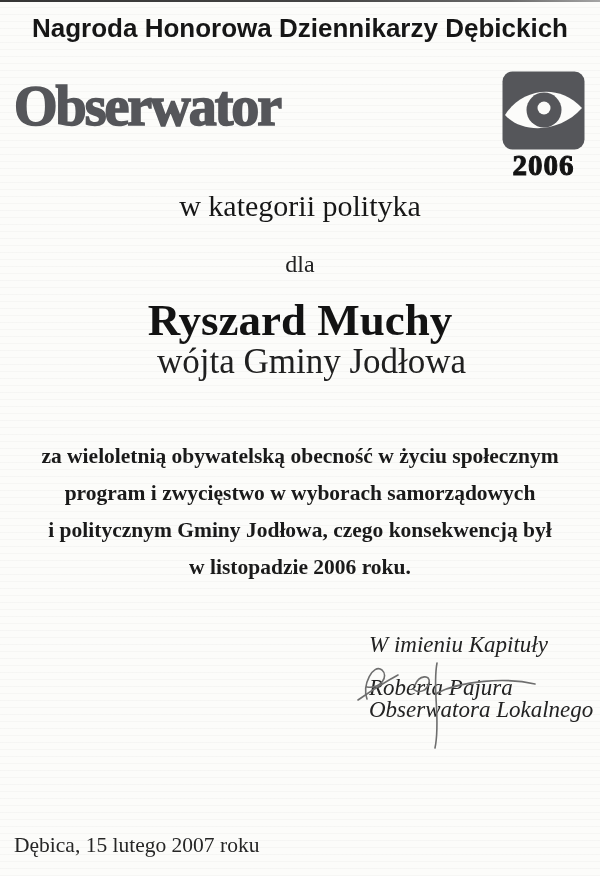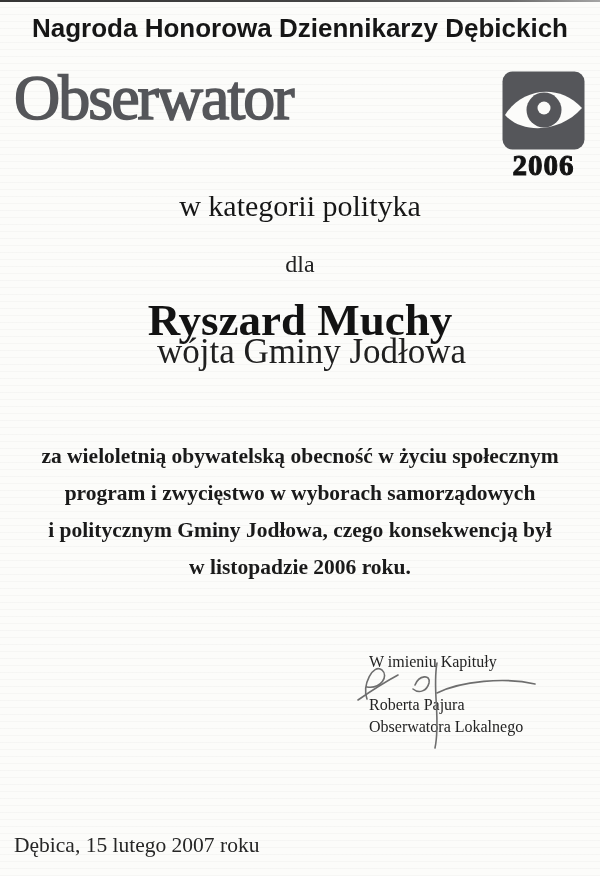--- a/index.html
+++ b/index.html
@@ -33,25 +33,25 @@
     text-align: center;
     font-family: "Liberation Sans", sans-serif;
     font-weight: bold;
     font-size: 26px;
     letter-spacing: 0px;
     color: #161616;
     white-space: nowrap;
   }
   .wordmark {
     position: absolute;
-    top: 54px;
+    top: 62px;
     left: 14px;
     font-family: "Liberation Serif", serif;
-    font-weight: normal;
-    font-size: 64px;
+    font-weight: bold;
+    font-size: 56px;
     line-height: 88px;
     letter-spacing: -2px;
     color: #55565a;
     -webkit-text-stroke: 1.6px #55565a;
     white-space: nowrap;
   }
   .logo-block {
     position: absolute;
     top: 71px;
     right: 15px;
@@ -84,42 +84,43 @@
     font-size: 24px;
     color: #222;
   }
   .recipient {
     top: 294px;
     font-weight: bold;
     font-size: 45px;
     color: #131313;
   }
   .recipient-title {
-    top: 332px;
+    top: 342px;
     font-size: 35px;
     color: #202020;
     padding-left: 23px;
   }
   .citation {
     position: absolute;
     top: 438px; left: 0; right: 0;
     text-align: center;
     font-weight: bold;
     font-size: 21.5px;
     line-height: 37px;
     color: #1a1a1a;
   }
   .signature-block {
     position: absolute;
-    top: 651px;
+    top: 634px;
     left: 369px;
-    font-size: 16px;
+    font-size: 23px;
     line-height: 22px;
     color: #232323;
     white-space: nowrap;
+    font-style: italic;
   }
   .signature-caption { margin-bottom: 21px; }
   .signature-svg {
     position: absolute;
     top: 655px;
     left: 353px;
     pointer-events: none;
   }
   .place-date {
     position: absolute;

